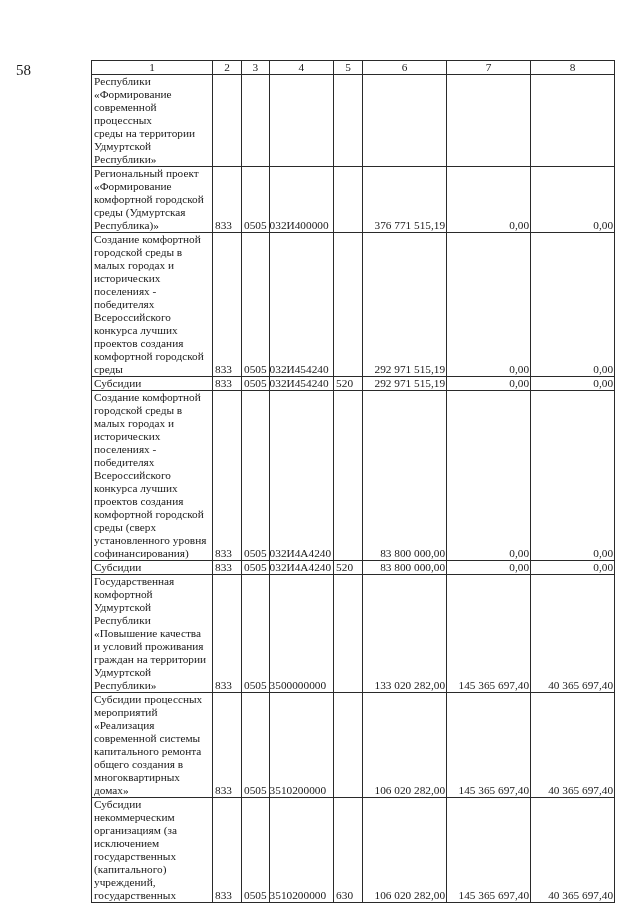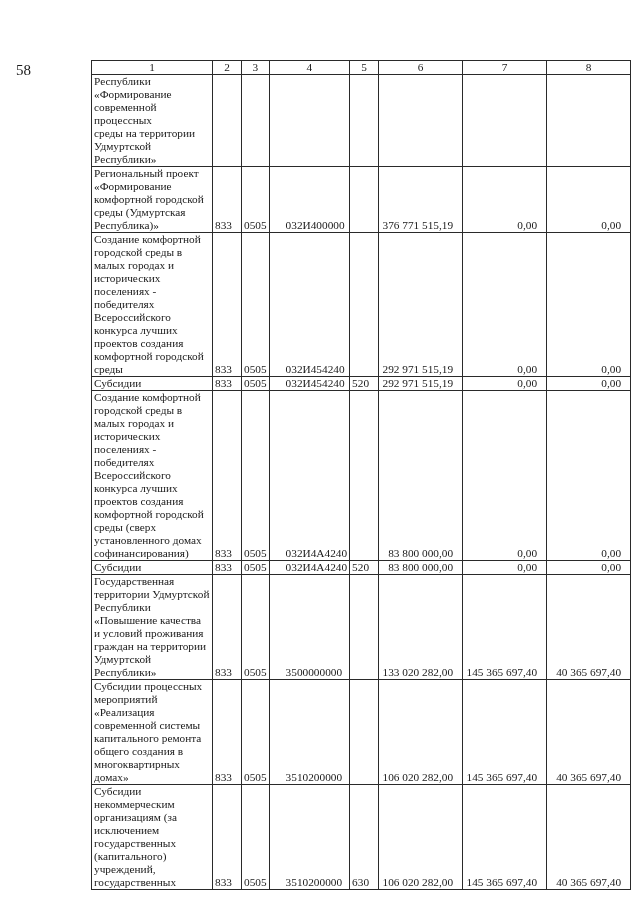--- a/index.html
+++ b/index.html
@@ -5,23 +5,23 @@
   html, body { margin:0; padding:0; background:#ffffff; }
   body { width:640px; height:905px; position:relative; overflow:hidden;
          font-family:"Liberation Serif","DejaVu Serif",serif; color:#1a1a1a; }
   .page-num { position:absolute; top:33px; left:16px; width:640px; text-align:left;
               font-size:15px;margin-top:29px; }
   table { position:absolute; left:91px; top:60px; border-collapse:collapse;
           table-layout:fixed; font-size:11.3px; line-height:13px; }
   td { border:1px solid #2a2a2a; padding:0 2px; vertical-align:bottom; white-space:nowrap; }
   td.c1 { white-space:normal; vertical-align:top; padding:0 2px; }
   tr.hdr td { text-align:center; vertical-align:middle; height:12px; }
-  td.num { text-align:right; padding-right:9px; }
+  td.num { text-align:right; padding-right:1px; }
   td.ctr { text-align:left; }
-  td.code { text-align:left; padding-left:16px; }
+  td.code { text-align:left; padding-left:0; }
   .lines span { display:block; }
 </style>
 </head>
 <body>
 
 <div class="page-num">58</div>
 
 <table>
   <colgroup>
     <col style="width:121px">
@@ -117,21 +117,21 @@
           <span>городской среды в</span>
           <span>малых городах и</span>
           <span>исторических</span>
           <span>поселениях -</span>
           <span>победителях</span>
           <span>Всероссийского</span>
           <span>конкурса лучших</span>
           <span>проектов создания</span>
           <span>комфортной городской</span>
           <span>среды (сверх</span>
-          <span>установленного домах</span>
+          <span>установленного уровня</span>
           <span>софинансирования)</span>
         </td>
         <td class="ctr">833</td>
         <td class="ctr">0505</td>
         <td class="code">032И4А4240</td>
         <td class="ctr"></td>
         <td class="num">83 800 000,00</td>
         <td class="num">0,00</td>
         <td class="num">0,00</td>
       </tr>
@@ -143,21 +143,21 @@
         <td class="ctr">0505</td>
         <td class="code">032И4А4240</td>
         <td class="ctr">520</td>
         <td class="num">83 800 000,00</td>
         <td class="num">0,00</td>
         <td class="num">0,00</td>
       </tr>
       <tr>
         <td class="c1 lines">
           <span>Государственная</span>
-          <span>территории Удмуртской</span>
+          <span>комфортной Удмуртской</span>
           <span>Республики</span>
           <span>«Повышение качества</span>
           <span>и условий проживания</span>
           <span>граждан на территории</span>
           <span>Удмуртской</span>
           <span>Республики»</span>
         </td>
         <td class="ctr">833</td>
         <td class="ctr">0505</td>
         <td class="code">3500000000</td>

